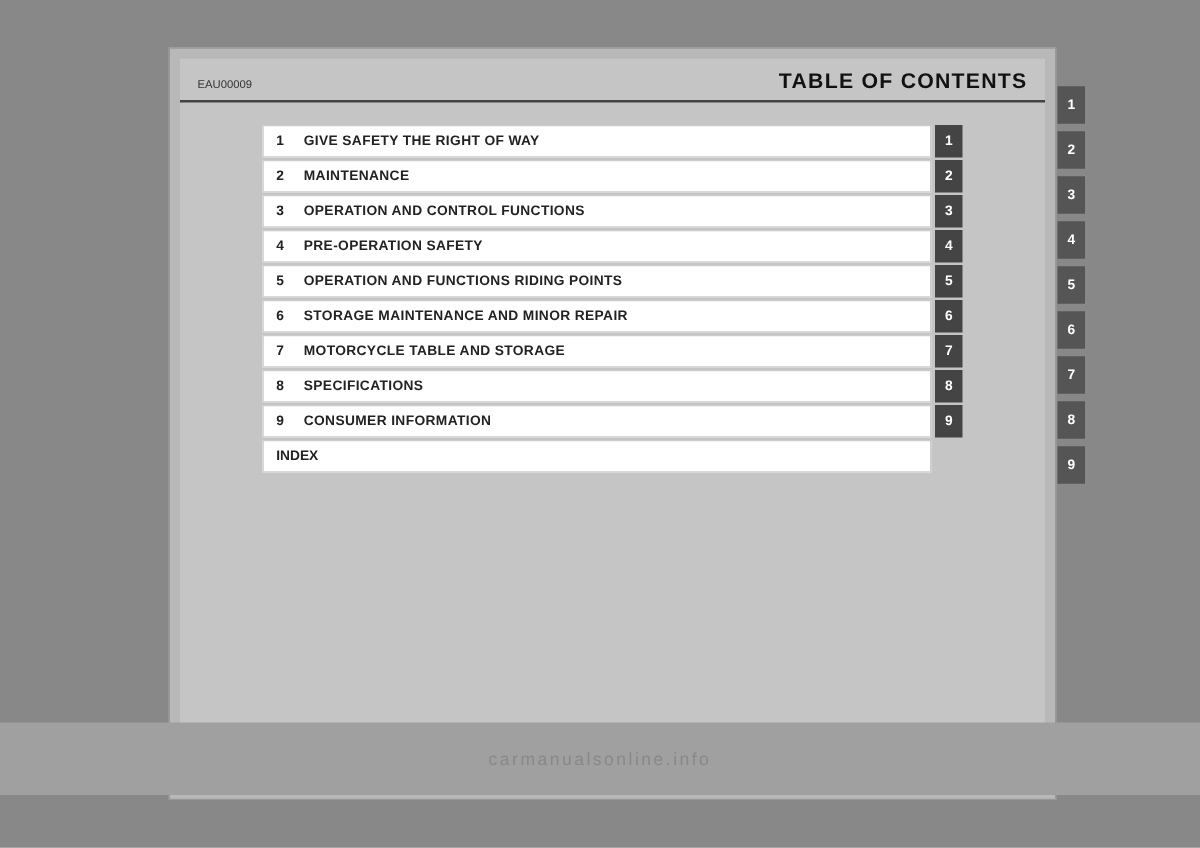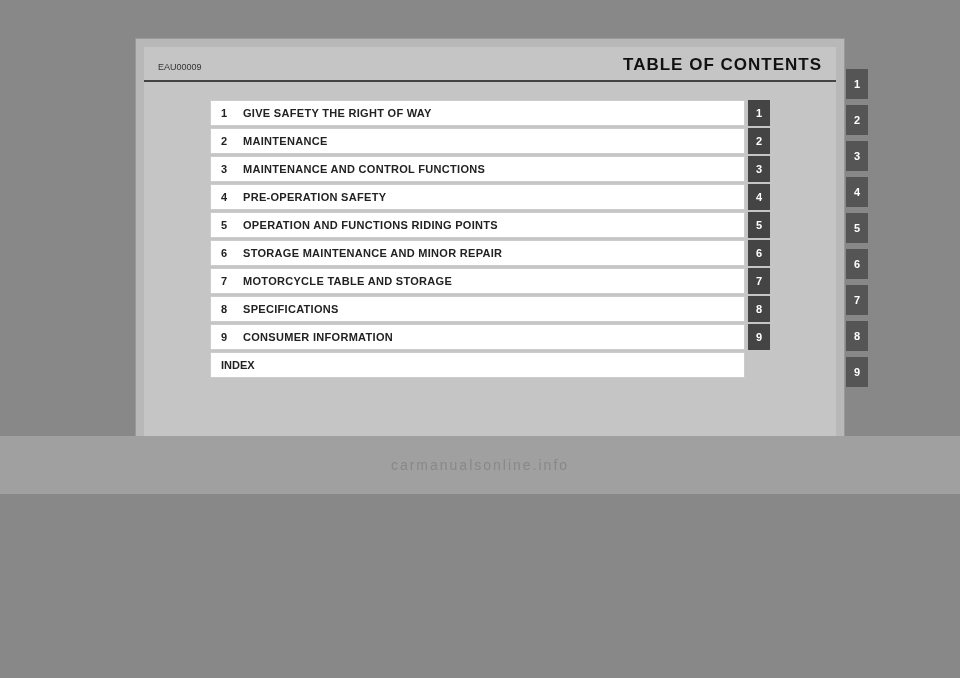--- a/index.html
+++ b/index.html
@@ -8,21 +8,21 @@
       height: 678px;
       background: #888;
       font-family: Arial, sans-serif;
       overflow: hidden;
       position: relative;
     }
   </style>
 </head>
 <body>
 
-<div style="width:960px;height:494px;background:#888;position:relative;overflow:hidden;">
+<div style="width:960px;height:650px;background:#888;position:relative;overflow:hidden;">
 
   <div style="position:absolute;top:38px;left:135px;width:710px;height:602px;background:#b8b8b8;border:1px solid #999;">
 
     <div style="position:absolute;top:8px;left:8px;right:8px;bottom:8px;background:#c5c5c5;">
 
       <div style="padding:8px 14px 5px 14px;border-bottom:2px solid #444;display:flex;justify-content:space-between;align-items:baseline;">
         <span style="font-size:9px;color:#333;font-family:Arial,sans-serif;">EAU00009</span>
         <span style="font-size:17px;font-weight:bold;color:#111;letter-spacing:1px;font-family:Arial,sans-serif;">TABLE OF CONTENTS</span>
       </div>
 
@@ -39,21 +39,21 @@
             <div style="display: flex; align-items: stretch; margin-bottom: 2px;">
               <div style="flex: 1 1 0%; background: white; border: 1px solid rgb(204, 204, 204); padding: 6px 10px; font-size: 11px; font-weight: bold; color: rgb(34, 34, 34); letter-spacing: 0.3px; display: flex; align-items: center; font-family: Arial, sans-serif;">
                 <span style="margin-right: 10px; min-width: 12px;">2</span>
                 <span>MAINTENANCE</span>
               </div>
               <div style="width: 22px; background: rgb(68, 68, 68); color: white; display: flex; align-items: center; justify-content: center; font-size: 11px; font-weight: bold; margin-left: 3px; font-family: Arial, sans-serif;">2</div>
             </div>
             <div style="display: flex; align-items: stretch; margin-bottom: 2px;">
               <div style="flex: 1 1 0%; background: white; border: 1px solid rgb(204, 204, 204); padding: 6px 10px; font-size: 11px; font-weight: bold; color: rgb(34, 34, 34); letter-spacing: 0.3px; display: flex; align-items: center; font-family: Arial, sans-serif;">
                 <span style="margin-right: 10px; min-width: 12px;">3</span>
-                <span>MAINTENANCE AND CONTROL FUNCTIONS</span>
+                <span>OPERATION AND CONTROL FUNCTIONS</span>
               </div>
               <div style="width: 22px; background: rgb(68, 68, 68); color: white; display: flex; align-items: center; justify-content: center; font-size: 11px; font-weight: bold; margin-left: 3px; font-family: Arial, sans-serif;">3</div>
             </div>
             <div style="display: flex; align-items: stretch; margin-bottom: 2px;">
               <div style="flex: 1 1 0%; background: white; border: 1px solid rgb(204, 204, 204); padding: 6px 10px; font-size: 11px; font-weight: bold; color: rgb(34, 34, 34); letter-spacing: 0.3px; display: flex; align-items: center; font-family: Arial, sans-serif;">
                 <span style="margin-right: 10px; min-width: 12px;">4</span>
                 <span>PRE-OPERATION SAFETY</span>
               </div>
               <div style="width: 22px; background: rgb(68, 68, 68); color: white; display: flex; align-items: center; justify-content: center; font-size: 11px; font-weight: bold; margin-left: 3px; font-family: Arial, sans-serif;">4</div>
             </div>
@@ -118,17 +118,17 @@
         <div style="width: 22px; height: 30px; background: rgb(85, 85, 85); color: white; display: flex; align-items: center; justify-content: center; font-size: 11px; font-weight: bold; font-family: Arial, sans-serif; cursor: pointer;">7</div>
         <div style="width: 22px; height: 2px; background: rgb(136, 136, 136);"></div>
         <div style="width: 22px; height: 30px; background: rgb(85, 85, 85); color: white; display: flex; align-items: center; justify-content: center; font-size: 11px; font-weight: bold; font-family: Arial, sans-serif; cursor: pointer;">8</div>
         <div style="width: 22px; height: 2px; background: rgb(136, 136, 136);"></div>
         <div style="width: 22px; height: 30px; background: rgb(85, 85, 85); color: white; display: flex; align-items: center; justify-content: center; font-size: 11px; font-weight: bold; font-family: Arial, sans-serif; cursor: pointer;">9</div>
         <div style="width: 22px; height: 2px; background: rgb(136, 136, 136);"></div>
       </div>
 
   </div>
 
-  <div style="position:absolute;bottom:0;left:0;right:0;height:58px;background:#a0a0a0;display:flex;align-items:center;justify-content:center;">
+  <div style="position:absolute;bottom:14px;left:0;right:0;height:58px;background:#a0a0a0;display:flex;align-items:center;justify-content:center;">
     <span style="font-size:14px;color:#888;letter-spacing:2px;font-family:Arial,sans-serif;">carmanualsonline.info</span>
   </div>
 
 </div>
 
 </body></html>

